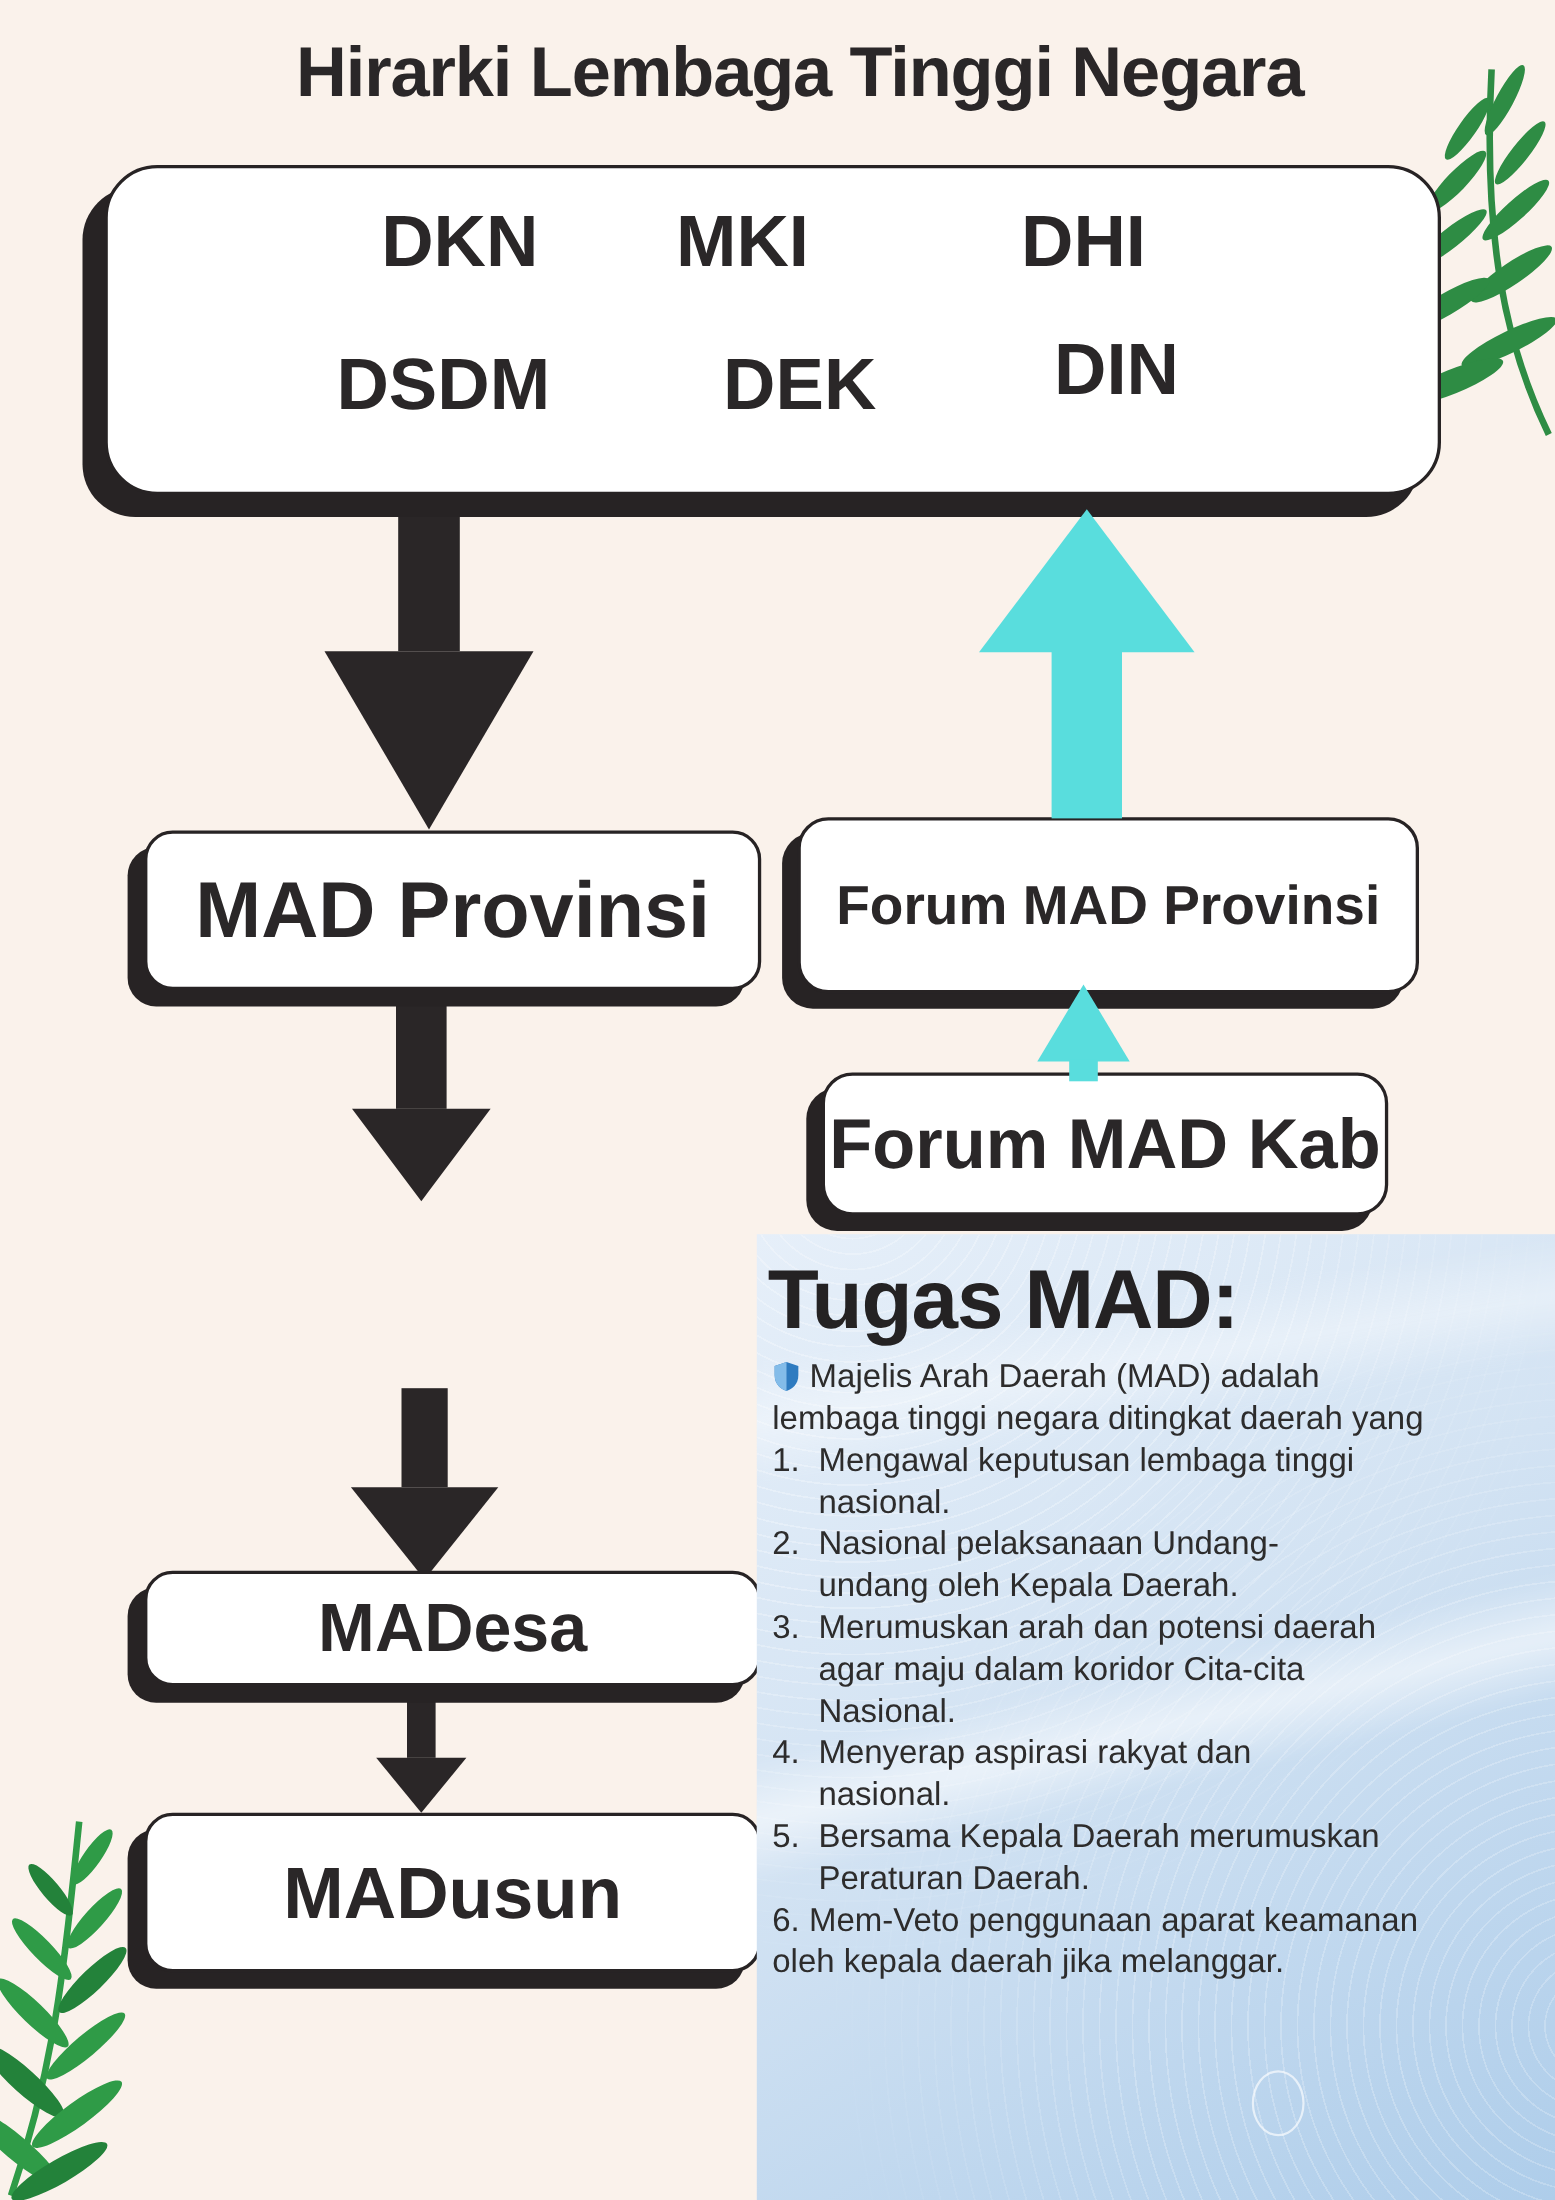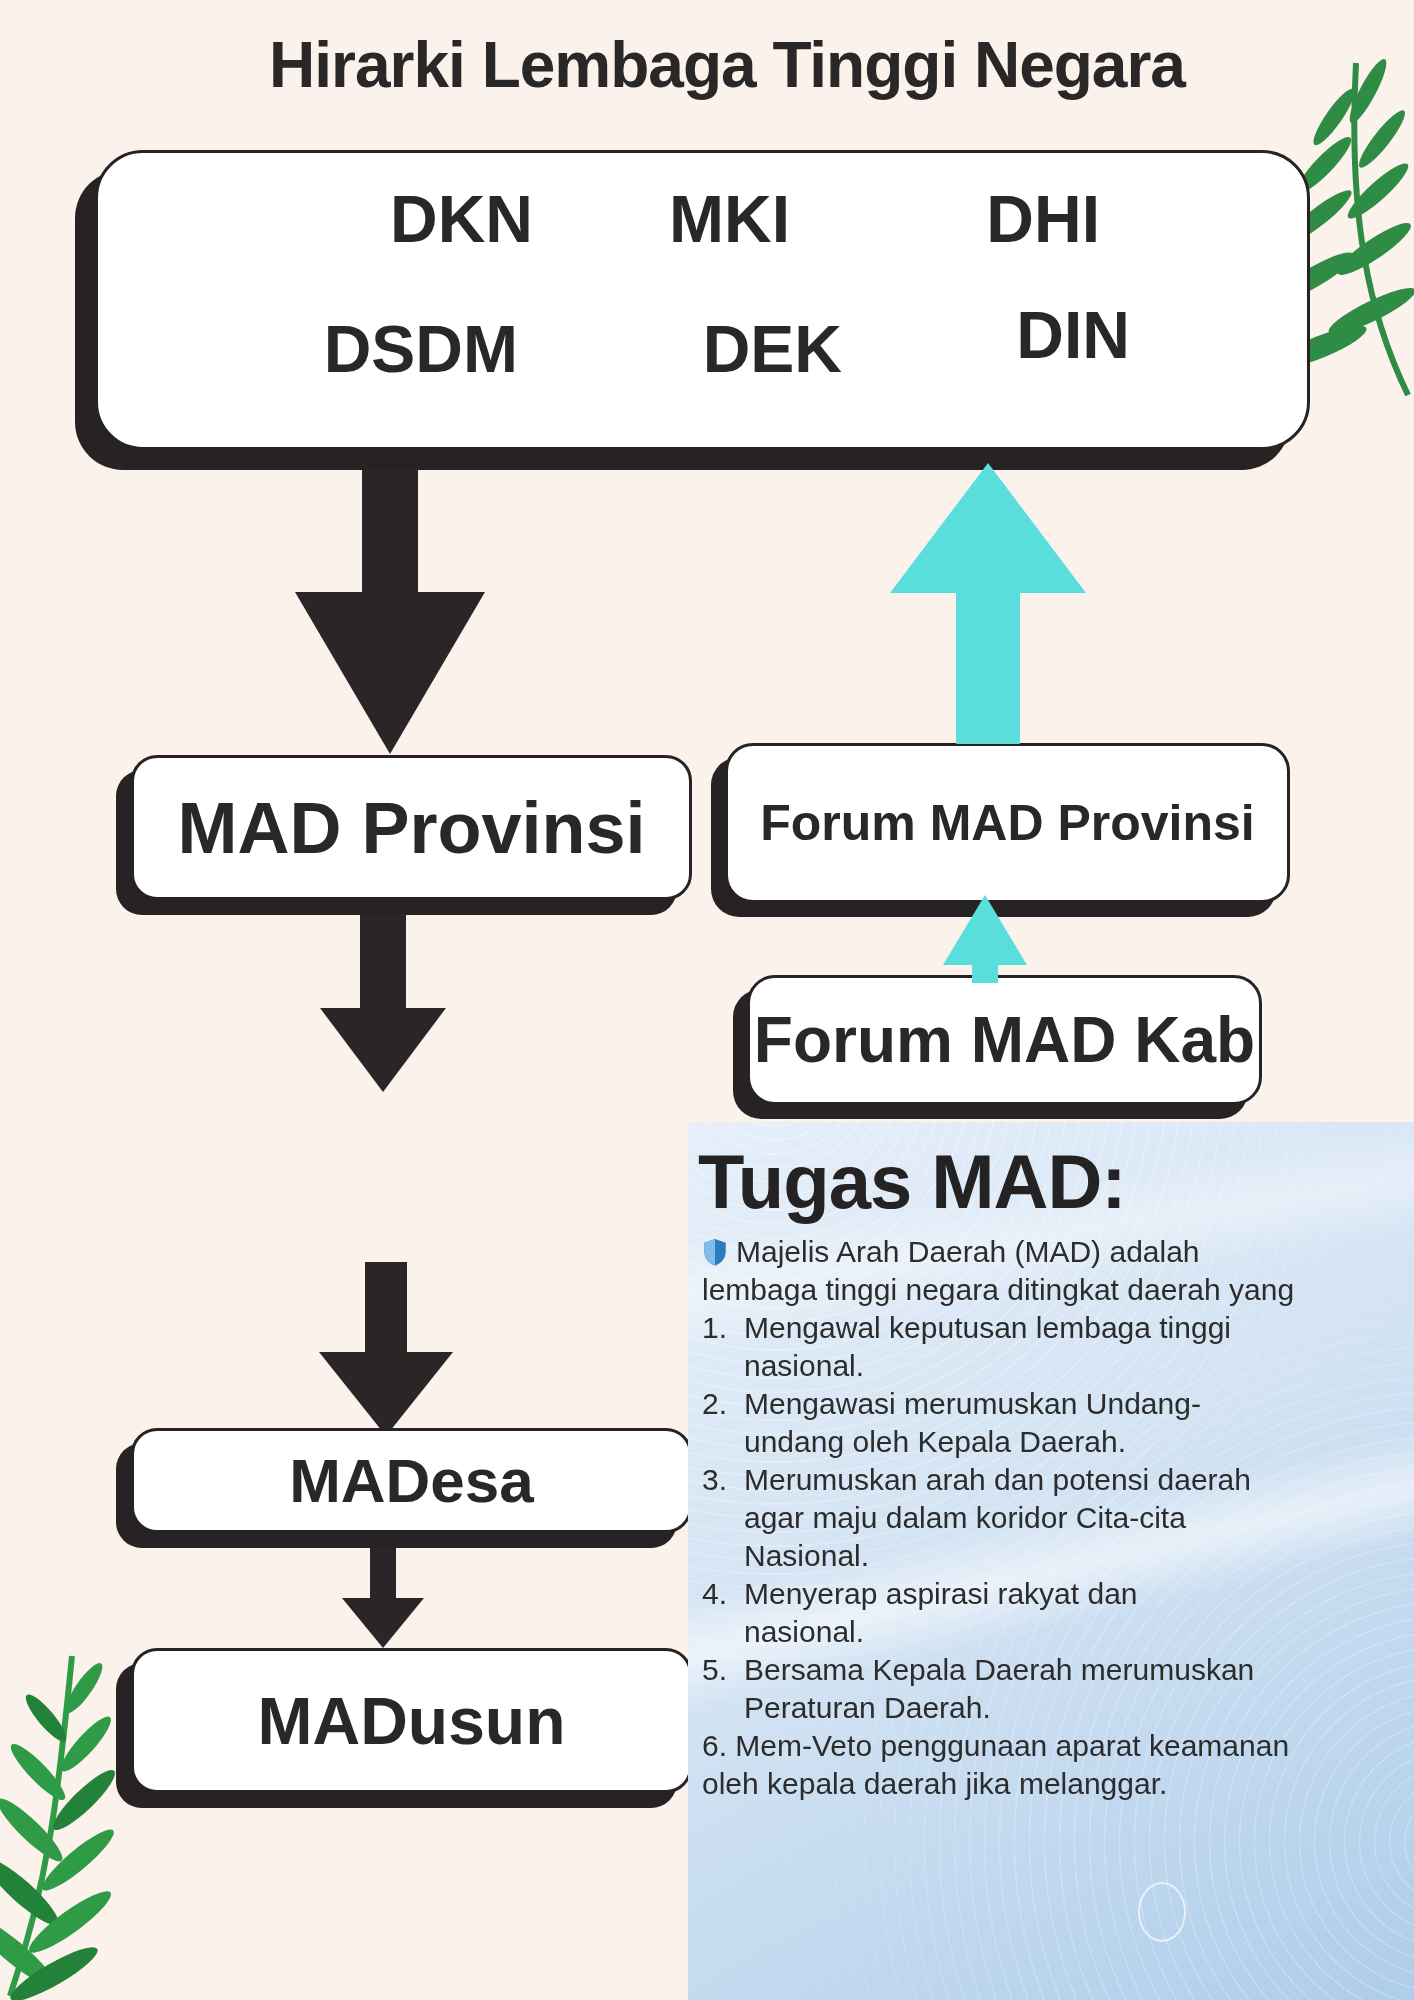--- a/index.html
+++ b/index.html
@@ -14,21 +14,21 @@
     text-align:center;font-size:64px;font-weight:700;letter-spacing:-1px;
   }
   
   .wbox{
     position:absolute;background:#fff;border:3px solid #272324;z-index:2;
     box-sizing:border-box;display:flex;align-items:center;justify-content:center;
     font-weight:700;color:#2A2728;
   }
   .topbox{left:95px;top:150px;width:1215px;height:300px;border-radius:48px;
     box-shadow:-20px 20px 0 #272324;}
-  .tlabel{position:absolute;width:230px;text-align:right;font-size:66px;font-weight:700;}
+  .tlabel{position:absolute;width:230px;text-align:center;font-size:66px;font-weight:700;}
   .t-dkn {left:205px;top:28px;}
   .t-mki {left:462px;top:28px;}
   .t-dhi {left:772px;top:28px;}
   .t-dsdm{left:190px;top:158px;}
   .t-dek {left:514px;top:158px;}
   .t-din {left:802px;top:144px;}
   .hbox{left:131px;width:561px;border-radius:26px;box-shadow:-15px 15px 0 #272324;}
   .hb0{top:755px;height:145px;font-size:72px;}
   .hb1{top:1093px;height:170px;font-size:68px;}
   .hb2{top:1428px;height:105px;font-size:62px;}
@@ -195,21 +195,21 @@
           <div class="item">
             <div class="num">1.</div>
             <div class="lines">
               <div>Mengawal keputusan lembaga tinggi</div>
               <div>nasional.</div>
             </div>
           </div>
           <div class="item">
             <div class="num">2.</div>
             <div class="lines">
-              <div>Mengawasi merumuskan Undang-</div>
+              <div>Nasional pelaksanaan Undang-</div>
               <div>undang oleh Kepala Daerah.</div>
             </div>
           </div>
           <div class="item">
             <div class="num">3.</div>
             <div class="lines">
               <div>Merumuskan arah dan potensi daerah</div>
               <div>agar maju dalam koridor Cita-cita</div>
               <div>Nasional.</div>
             </div>

